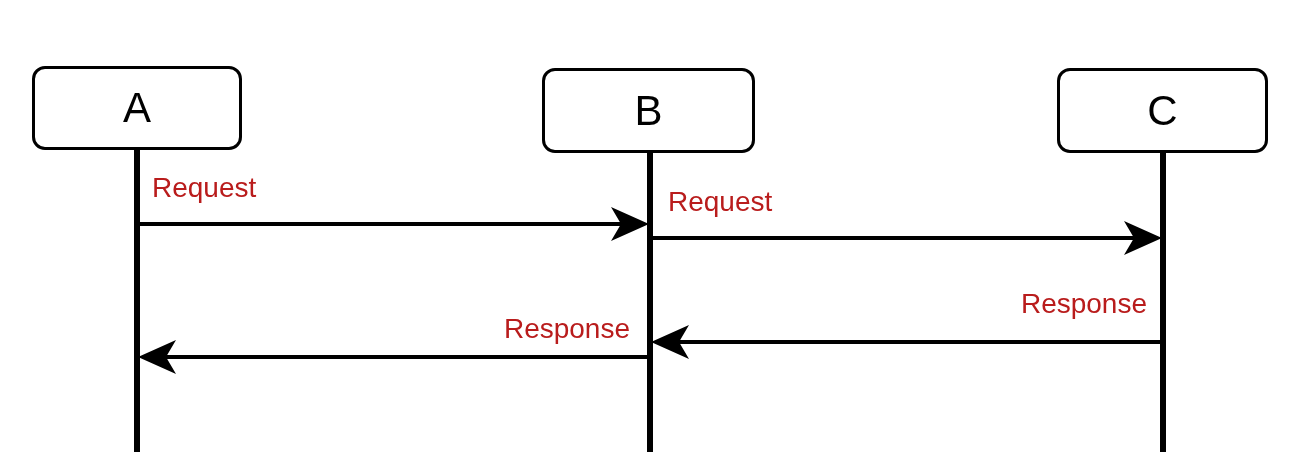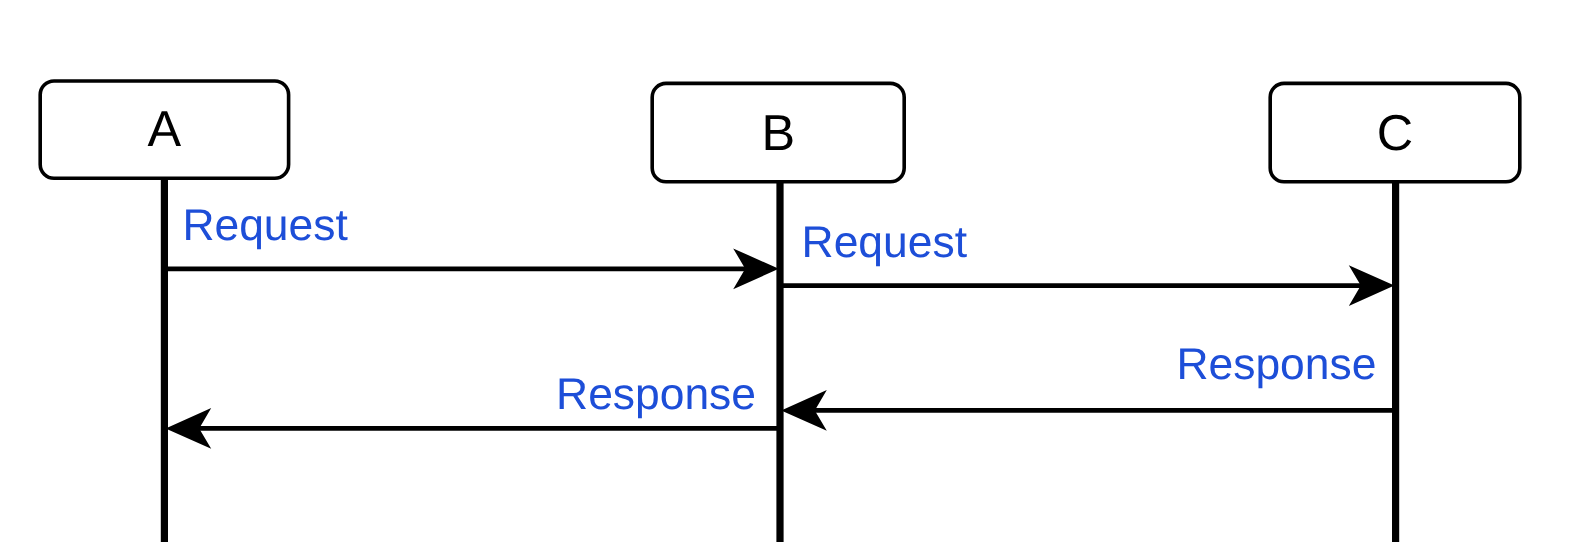--- a/index.html
+++ b/index.html
@@ -39,24 +39,24 @@
     z-index: 1;
   }
   .arrow-layer {
     position: absolute;
     left: 0;
     top: 0;
     z-index: 2;
   }
   .msg-label {
     position: absolute;
-    font-size: 37px;
+    font-size: 28px;
     line-height: 31px;
     white-space: nowrap;
-    color: #1d4ed8;
+    color: #b91c1c;
     z-index: 4;
   }
   .msg-label.right-aligned {
     width: 200px;
     text-align: right;
   }
 </style>
 </head>
 <body>
 

